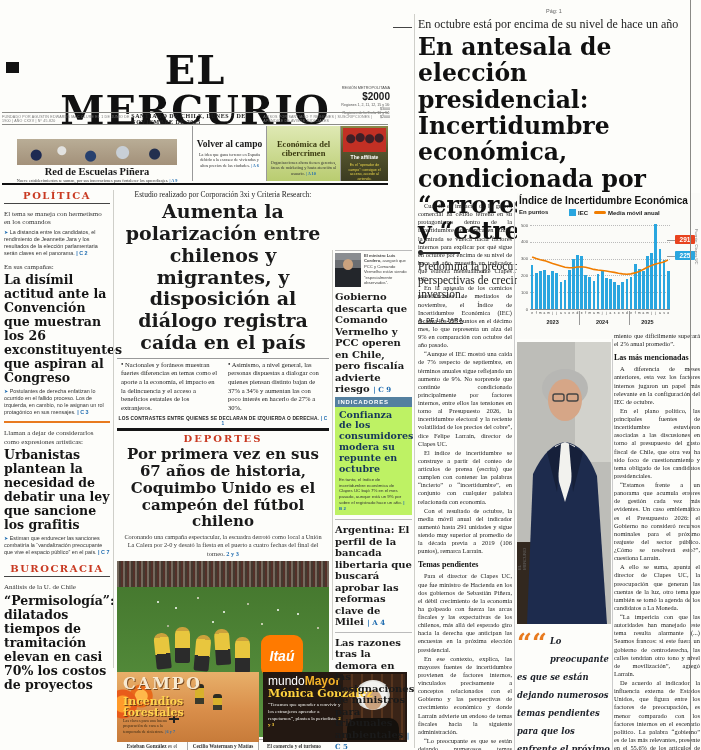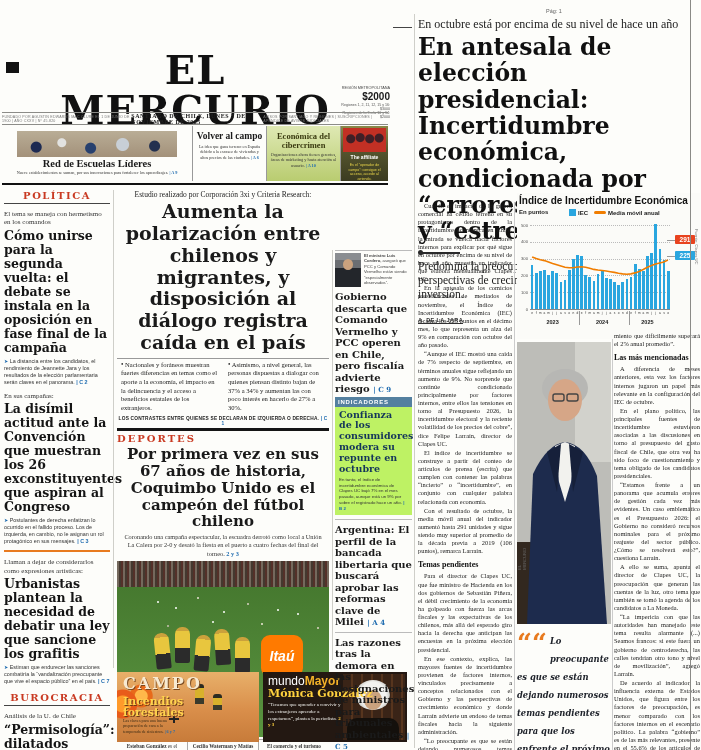--- a/index.html
+++ b/index.html
@@ -22,21 +22,21 @@
   .price-region{font-size:3.8px;color:#444;}
   .price-line{font-size:3.6px;color:#555;}
   .dateline-row{position:absolute;left:2px;top:112px;width:386px;height:11px;
                 border-top:1px solid #8c8c88;border-bottom:1px solid #8c8c88;
                 display:flex;align-items:center;justify-content:space-between;}
   .micro{font-size:3.6px;color:#777;letter-spacing:.2px;}
   .dateline{font-size:6px;font-weight:bold;letter-spacing:.5px;color:#222;}
 
   
   .teasers{position:absolute;left:2px;top:126px;width:386px;height:55px;display:flex;}
-  .tcell{padding:5px 3px;box-sizing:border-box;}
+  .tcell{padding:13px 3px;box-sizing:border-box;}
   .tcell + .tcell{border-left:1px solid #999;}
   .t1{width:190px;text-align:center;}
   .t2{width:74px;text-align:center;}
   .t3{width:74px;background:linear-gradient(180deg,#dfe9b4,#b9cc70);text-align:center;}
   .t4{width:48px;padding:0;}
   .classroom{width:160px;height:26px;margin:0 auto;border:0;
      background:radial-gradient(circle at 12% 62%,#1d2a52 0 5px,transparent 6px),
                 radial-gradient(circle at 28% 45%,#e2e2e0 0 4px,transparent 5px),
                 radial-gradient(circle at 46% 66%,#27406e 0 5px,transparent 6px),
                 radial-gradient(circle at 66% 52%,#c8cfd6 0 6px,transparent 7px),
@@ -71,21 +71,21 @@
 
   
   .center{position:absolute;left:117px;top:190px;width:212px;}
   .study-kicker{font-size:7.5px;text-align:center;color:#222;margin-bottom:2px;}
   .study-head{font-family:"DejaVu Serif",serif;font-size:19px;font-weight:bold;text-align:center;line-height:1.15;margin:0 2px 4px;}
   .study-cols{display:flex;gap:10px;padding:2px 4px 1px;border-top:1px solid #999;}
   .study-col{flex:1;font-size:6.6px;line-height:1.3;color:#222;}
   .col-dot{font-size:4px;vertical-align:top;color:#111;}
   .study-footer{font-size:4.8px;font-weight:bold;letter-spacing:.2px;text-align:center;color:#222;margin:3px 0 2px;}
   .black-rule{height:3px;background:#151515;margin:2px 0 2px;}
-  .dep-head{font-family:"DejaVu Serif",serif;color:#c93a22;font-weight:bold;font-size:10px;letter-spacing:2px;text-align:left;margin:2px 0;}
+  .dep-head{font-family:"DejaVu Serif",serif;color:#c93a22;font-weight:bold;font-size:10px;letter-spacing:2px;text-align:center;margin:2px 0;}
   .dep-title{font-family:"DejaVu Serif",serif;font-size:15px;font-weight:bold;text-align:center;line-height:1.12;margin:0 0 3px;}
   .dep-deck{font-size:6.3px;text-align:center;line-height:1.3;color:#333;margin:0 6px 3px;}
   .soccer{position:relative;height:176px;overflow:hidden;
      background:linear-gradient(180deg,#2f2a24 0,#2f2a24 26px,#46792f 26px,#5a9440 100%);}
   .crowd{position:absolute;left:0;top:0;right:0;height:26px;opacity:.8;
      background:repeating-linear-gradient(90deg,rgba(205,185,165,.55) 0 2px,rgba(95,75,62,.55) 2px 4px,rgba(150,60,50,.45) 4px 6px);}
   .player{position:absolute;width:15px;height:36px;border-radius:7px 7px 2px 2px;
      background:linear-gradient(180deg,#caa13c 0 12%,#e8c63e 12% 58%,#2b2b2b 58%);}
   .confetti{position:absolute;left:40px;top:40px;width:2px;height:2px;background:#fff;border-radius:50%;
      box-shadow:18px 6px #fff,40px -4px #e8e2d2,66px 10px #fff,90px 2px #d9d2c0,120px 8px #fff,
@@ -208,21 +208,21 @@
   </div>
   <div class="dateline-row sans">
     <span class="micro">FUNDADO POR AGUSTÍN EDWARDS MAC CLURE EL 1 DE JUNIO DE 1900 | AÑO CXXV | Nº 45.820</span>
     <span class="dateline" style="font-family:'Liberation Serif',serif;">SANTIAGO DE CHILE, LUNES 3 DE NOVIEMBRE DE 2025</span>
     <span class="micro">AVISOS POR SANTIAGO Y REGIONES | SUSCRIPCIONES | APÉNDICE DE AVISOS JUDICIALES</span>
   </div>
 
   <div class="teasers">
     <div class="tcell t1">
       <div class="classroom"></div>
-      <div class="t1-title">Red de Escuelas Líderes</div>
+      <div class="t1-title">Red de Escuelas Piñera</div>
       <div class="t-text"><span>Nueve establecimientos se suman, por sus innovaciones para fortalecer los aprendizajes. </span><span class="blue">| A 9</span></div>
     </div>
     <div class="tcell t2">
       <div class="t2-title">Volver al campo</div>
       <div class="t-text"><span>La idea que gana terreno en España debido a la escasez de viviendas y altos precios de las ciudades. </span><span class="blue">| A 6</span></div>
     </div>
     <div class="tcell t3">
       <div class="t3-title">Económica del cibercrimen</div>
       <div class="t-text"><span>Organizaciones ahora tienen gerentes, áreas de márketing y hasta atención al usuario. </span><span class="blue">| A 10</span></div>
     </div>
@@ -234,21 +234,20 @@
       </div>
     </div>
   </div>
   <div class="teaser-rule"></div>
 
   <aside class="col-left">
     <h2 class="sec-head">POLÍTICA</h2>
 
     <div>
       <div class="kicker-sm">El tema se maneja con hermetismo en los comandos</div>
-      <h3 class="head-md">Cómo unirse para la segunda vuelta: el debate se instala en la oposición en fase final de la campaña</h3>
       <div class="summary sans"><span class="arrow">➤</span> <span>La distancia entre los candidatos, el rendimiento de Jeannette Jara y los resultados de la elección parlamentaria serán claves en el panorama. </span><span class="blue">| C 2</span></div>
     </div>
 
     <div>
       <div class="kicker-sm">En sus campañas:</div>
       <h3 class="head-md">La disímil actitud ante la Convención que muestran los 26 exconstituyentes que aspiran al Congreso</h3>
       <div class="summary sans"><span class="arrow">➤</span> <span>Postulantes de derecha enfatizan lo ocurrido en el fallido proceso. Los de izquierda, en cambio, no le asignan un rol protagónico en sus mensajes. </span><span class="blue">| C 3</span></div>
       <div class="orange-rule"></div>
     </div>
 

